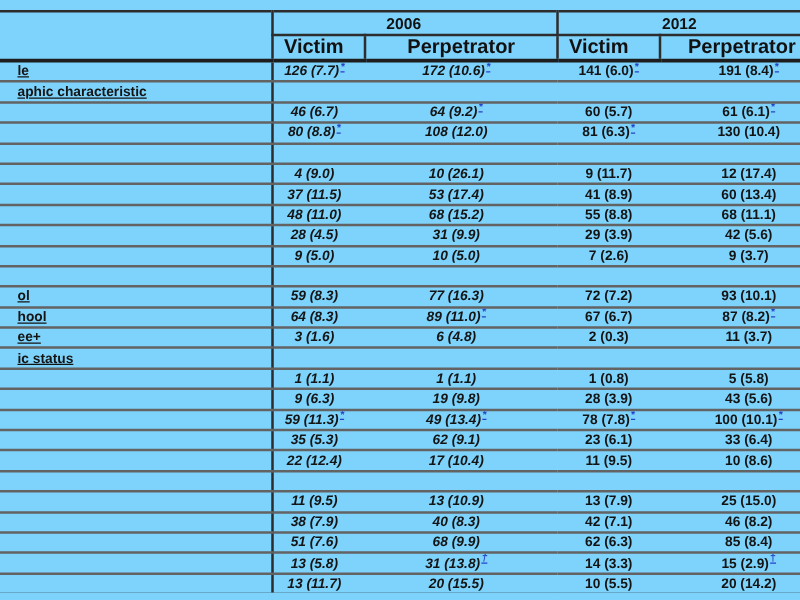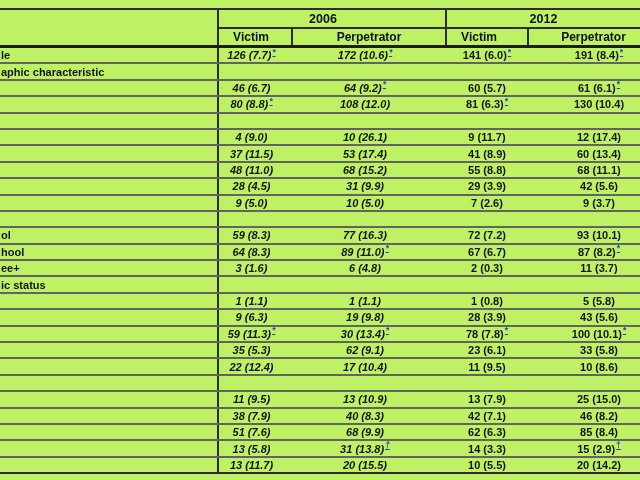--- a/index.html
+++ b/index.html
@@ -1,39 +1,39 @@
 <!DOCTYPE html>
 <html><head>
 <meta charset="utf-8">
 <style>
   html,body{margin:0;padding:0;background:#fff;}
-  .screen{position:relative;width:640px;height:480px;background:#bef264;overflow:hidden;
+  .screen{position:relative;width:640px;height:480px;background:#7dd3fc;overflow:hidden;
           font-family:"Liberation Sans",sans-serif;}
   .viewport{position:absolute;top:8px;left:0;width:640px;height:466px;overflow:hidden;}
   table{border-collapse:collapse;table-layout:fixed;width:670px;border-top:2px solid #2d2d2d;}
   col.c-stub{width:218px;} col.c-v06{width:74px;} col.c-p06{width:154px;}
   col.c-v12{width:82px;} col.c-p12{width:142px;}
   th,td{padding:0;margin:0;overflow:hidden;white-space:nowrap;}
   
   tr.year-row th{height:17px;font-size:12.5px;font-weight:bold;color:#111;text-align:center;
                  border-bottom:2px solid #2d2d2d;vertical-align:middle;}
   th.year-2006{border-right:2px solid #2d2d2d;padding-right:18px;}
   th.year-2012{padding-right:30px;}
-  tr.colhead-row th{height:16px;font-size:12px;font-weight:bold;color:#111;text-align:center;
+  tr.colhead-row th{height:16px;font-size:16px;font-weight:bold;color:#111;text-align:center;
                     border-bottom:3px solid #1d1d1d;vertical-align:middle;}
   td.stub-head{border-right:2px solid #2d2d2d;border-bottom:3px solid #1d1d1d;}
   th.ch-v06{padding-right:8px;}
   th.ch-p06{border-left:2px solid #2d2d2d;}
   th.ch-v12{border-left:2px solid #2d2d2d;padding-right:16px;}
   th.ch-p12{border-left:2px solid #2d2d2d;padding-right:12px;}
   
   tbody td{height:14.4px;border-bottom:2px solid #636363;font-size:11px;font-weight:bold;
            color:#141414;vertical-align:middle;line-height:14px;}
   tbody tr:last-child td{border-bottom:2px solid #2d2d2d;margin-top:10px;}
-  td.stub{border-right:2px solid #2d2d2d;text-align:left;padding-left:1px;}
+  td.stub{border-right:2px solid #2d2d2d;text-align:left;padding-left:14px;text-decoration:underline;}
   td.val{text-align:center;}
   td.v1,td.v2{padding-right:8px;font-style:italic;}
   sup.fn{font-size:8.5px;line-height:0;vertical-align:super;color:#2442c8;
          text-decoration:underline;margin-left:1px;font-weight:bold;cursor:pointer;}
 </style>
 </head>
 <body>
 
 <div class="screen">
   <div class="viewport">
@@ -174,30 +174,30 @@
           <tr>
             <td class="stub"></td>
             <td class="val v1"><span>9 (6.3)</span></td>
             <td class="val v2"><span>19 (9.8)</span></td>
             <td class="val v3"><span>28 (3.9)</span></td>
             <td class="val v4"><span>43 (5.6)</span></td>
           </tr>
           <tr>
             <td class="stub"></td>
             <td class="val v1"><span>59 (11.3)</span><sup class="fn">*</sup></td>
-            <td class="val v2"><span>30 (13.4)</span><sup class="fn">*</sup></td>
+            <td class="val v2"><span>49 (13.4)</span><sup class="fn">*</sup></td>
             <td class="val v3"><span>78 (7.8)</span><sup class="fn">*</sup></td>
             <td class="val v4"><span>100 (10.1)</span><sup class="fn">*</sup></td>
           </tr>
           <tr>
             <td class="stub"></td>
             <td class="val v1"><span>35 (5.3)</span></td>
             <td class="val v2"><span>62 (9.1)</span></td>
             <td class="val v3"><span>23 (6.1)</span></td>
-            <td class="val v4"><span>33 (5.8)</span></td>
+            <td class="val v4"><span>33 (6.4)</span></td>
           </tr>
           <tr>
             <td class="stub"></td>
             <td class="val v1"><span>22 (12.4)</span></td>
             <td class="val v2"><span>17 (10.4)</span></td>
             <td class="val v3"><span>11 (9.5)</span></td>
             <td class="val v4"><span>10 (8.6)</span></td>
           </tr>
           <tr>
             <td class="stub"></td>

